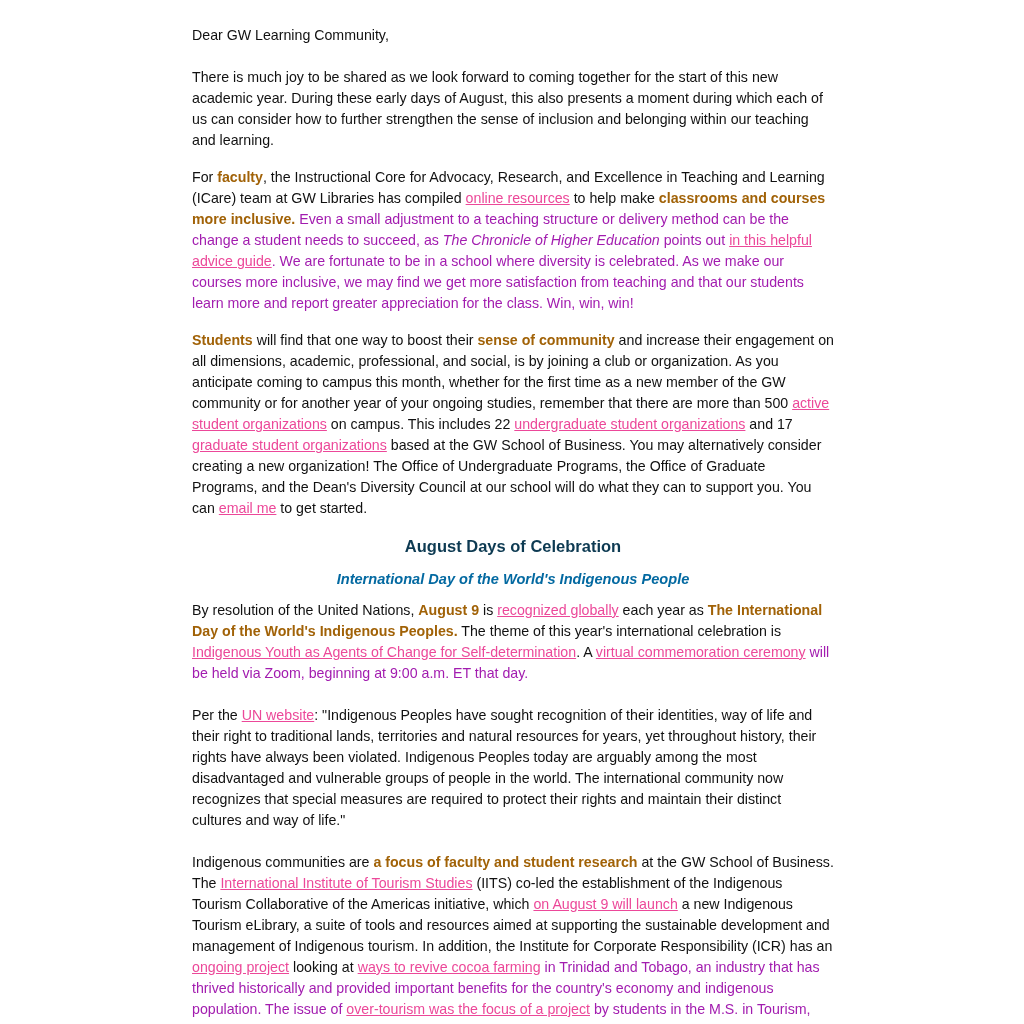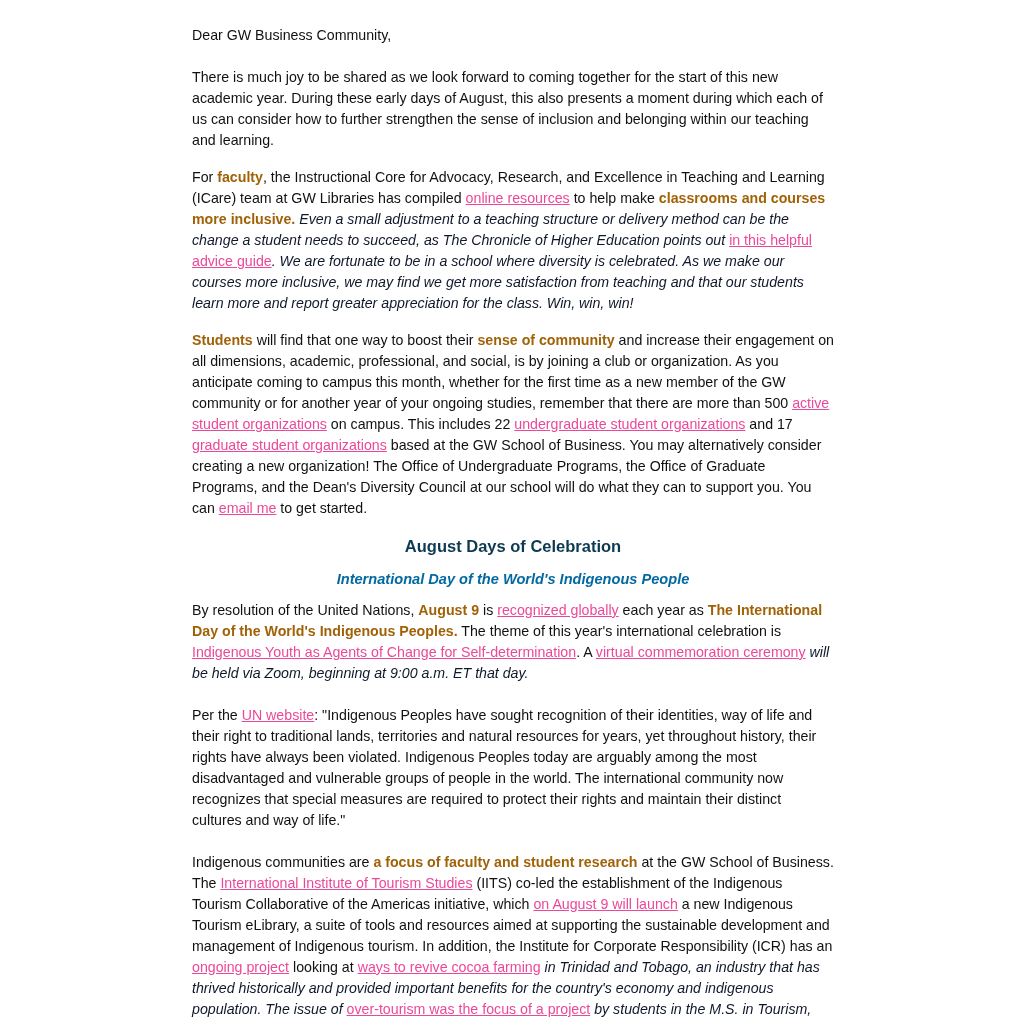--- a/index.html
+++ b/index.html
@@ -28,21 +28,21 @@
     p.tight { margin-bottom: 0; }
     .gap { height: 21px; }
     .hl {
       color: #a16207;
       font-weight: bold;
     }
     a {
       color: #ec4899;
       text-decoration: underline;
     }
-    .gray { color: #0f172a; font-style: italic; }
+    .gray { color: #a21caf; }
     em { font-style: italic; }
     h2 {
       margin: 8px 0 12px 0;
       text-align: center;
       font-size: 16.5px;
       line-height: 22px;
       font-weight: bold;
       color: #0d3a52;
     }
     h3 {
@@ -53,21 +53,21 @@
       font-weight: bold;
       font-style: italic;
       color: #0369a1;
     }
   </style>
 </head>
 <body>
 
 <div class="letter">
 
-  <p class="tight">Dear GW Business Community,</p>
+  <p class="tight">Dear GW Learning Community,</p>
   <div class="gap"></div>
 
   <p>There is much joy to be shared as we look forward to coming together for the start of this new academic year. During these early days of August, this also presents a moment during which each of us can consider how to further strengthen the sense of inclusion and belonging within our teaching and learning.</p>
 
   <p><span>For </span><span class="hl">faculty</span><span>, the Instructional Core for Advocacy, Research, and Excellence in Teaching and Learning (ICare) team at GW Libraries has compiled </span><a href="#">online resources</a><span> to help make </span><span class="hl">classrooms and courses more inclusive.</span><span class="gray"> Even a small adjustment to a teaching structure or delivery method can be the change a student needs to succeed, as </span><em class="gray">The Chronicle of Higher Education</em><span class="gray"> points out </span><a href="#">in this helpful advice guide</a><span class="gray">. We are fortunate to be in a school where diversity is celebrated. As we make our courses more inclusive, we may find we get more satisfaction from teaching and that our students learn more and report greater appreciation for the class. Win, win, win!</span></p>
 
   <p><span class="hl">Students</span><span> will find that one way to boost their </span><span class="hl">sense of community</span><span> and increase their engagement on all dimensions, academic, professional, and social, is by joining a club or organization. As you anticipate coming to campus this month, whether for the first time as a new member of the GW community or for another year of your ongoing studies, remember that there are more than 500 </span><a href="#">active student organizations</a><span> on campus. This includes 22 </span><a href="#">undergraduate student organizations</a><span> and 17 </span><a href="#">graduate student organizations</a><span> based at the GW School of Business. You may alternatively consider creating a new organization! The Office of Undergraduate Programs, the Office of Graduate Programs, and the Dean's Diversity Council at our school will do what they can to support you. You can </span><a href="#">email me</a><span> to get started.</span></p>
 
   <h2>August Days of Celebration</h2>
   <h3>International Day of the World's Indigenous People</h3>

